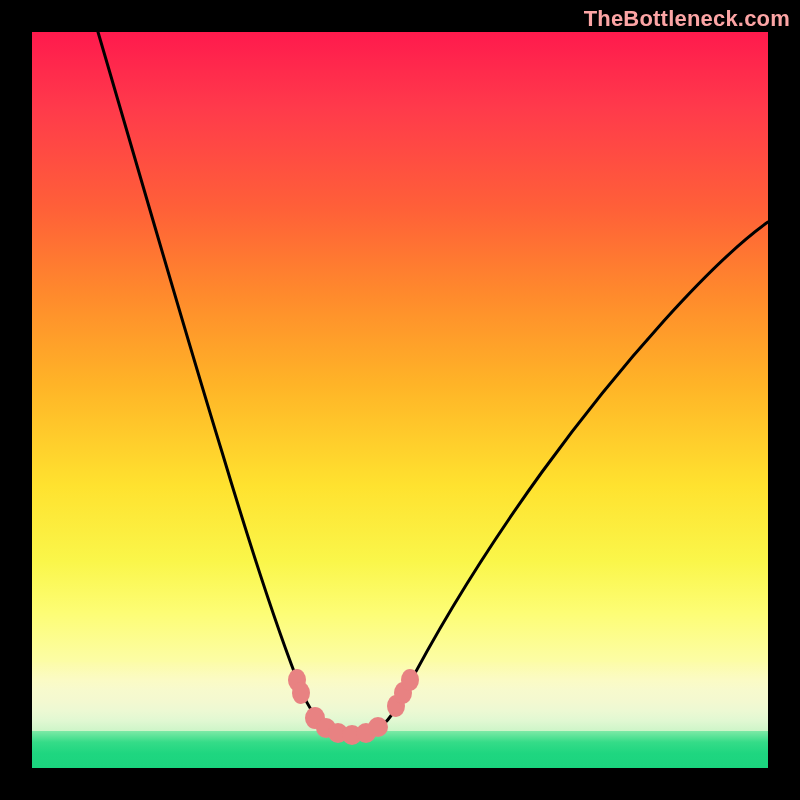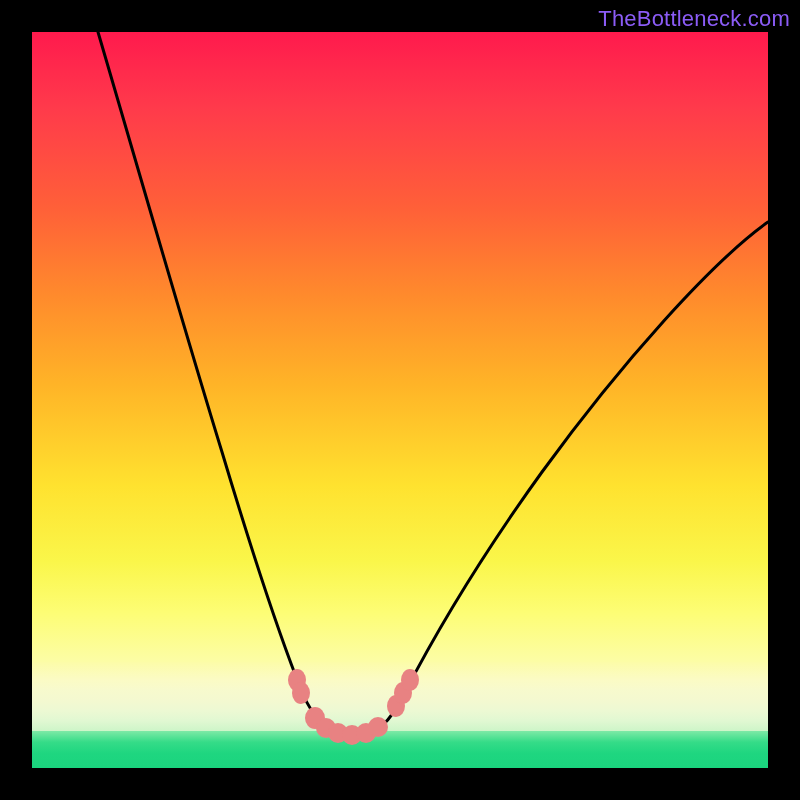--- a/index.html
+++ b/index.html
@@ -81,23 +81,23 @@
     position: absolute;
     top: 0;
     left: 0;
     width: 100%;
     height: 100%;
   }
   .watermark {
     position: absolute;
     top: 6px;
     right: 10px;
-    color: #8b5cf6;
+    color: #fca5a5;
     font-size: 22px;
-    font-weight: 400;
+    font-weight: 700;
     letter-spacing: 0.2px;
     margin-left: 42px;
   }
 </style>
 </head>
 <body>
 
 <div class="frame">
 
   <div class="plot-area">

